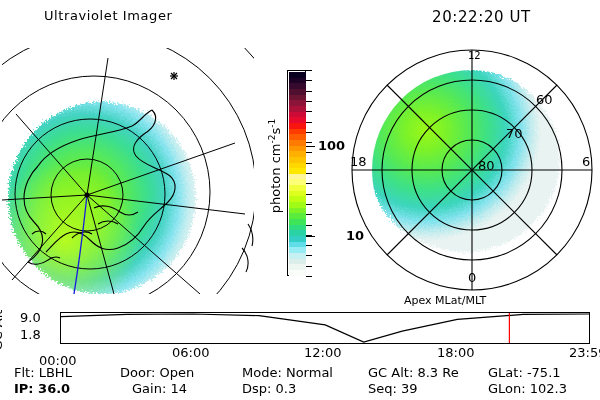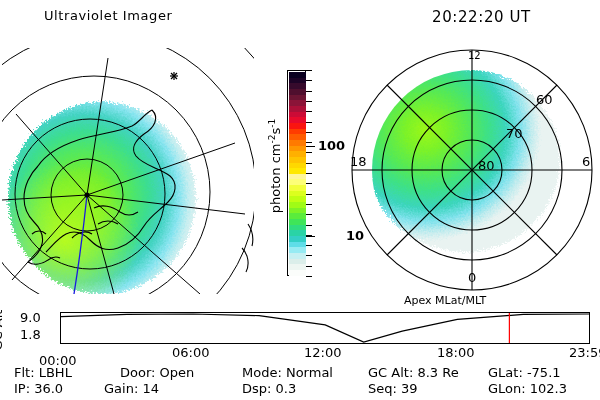--- a/index.html
+++ b/index.html
@@ -288,15 +288,15 @@
 
   <div id="tlabels">
       <div class="tlbl" style="left: 39px; margin-top: 8px;">00:00</div>
       <div class="tlbl" style="left: 172px;">06:00</div>
       <div class="tlbl" style="left: 304px;">12:00</div>
       <div class="tlbl" style="left: 437px;">18:00</div>
       <div class="tlbl" style="left: 569px;">23:59</div>
     </div>
 
   <div class="frow" id="frow1"><div class="fcell" style="left: 14px; top: 0px;">Flt: LBHL</div><div class="fcell" style="left: 120px; top: 0px;">Door: Open</div><div class="fcell" style="left: 242px; top: 0px;">Mode: Normal</div><div class="fcell" style="left: 368px; top: 0px;">GC Alt: 8.3 Re</div><div class="fcell" style="left: 488px; top: 0px;">GLat: -75.1</div></div>
-  <div class="frow" id="frow2"><div class="fcell" style="left: 14px; top: 0px;">IP: 36.0</div><div class="fcell" style="left: 104px; top: 0px;">Gain: 14</div><div class="fcell" style="left: 242px; top: 0px;">Dsp: 0.3</div><div class="fcell" style="left: 368px; top: 0px;">Seq: 39</div><div class="fcell" style="left: 488px; top: 0px;">GLon: 102.3</div></div>
+  <div class="frow" id="frow2"><div class="fcell" style="left: 14px; top: 0px; font-weight: bold;">IP: 36.0</div><div class="fcell" style="left: 132px; top: 0px;">Gain: 14</div><div class="fcell" style="left: 242px; top: 0px;">Dsp: 0.3</div><div class="fcell" style="left: 368px; top: 0px;">Seq: 39</div><div class="fcell" style="left: 488px; top: 0px;">GLon: 102.3</div></div>
 
 </div>
 
 </body></html>

